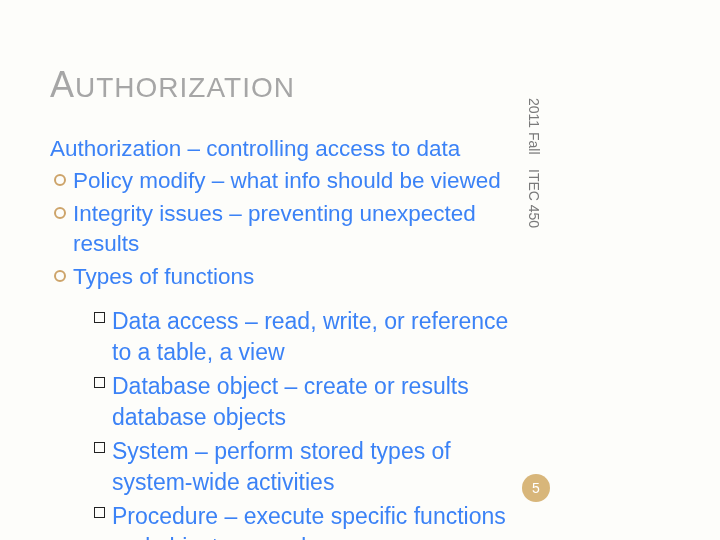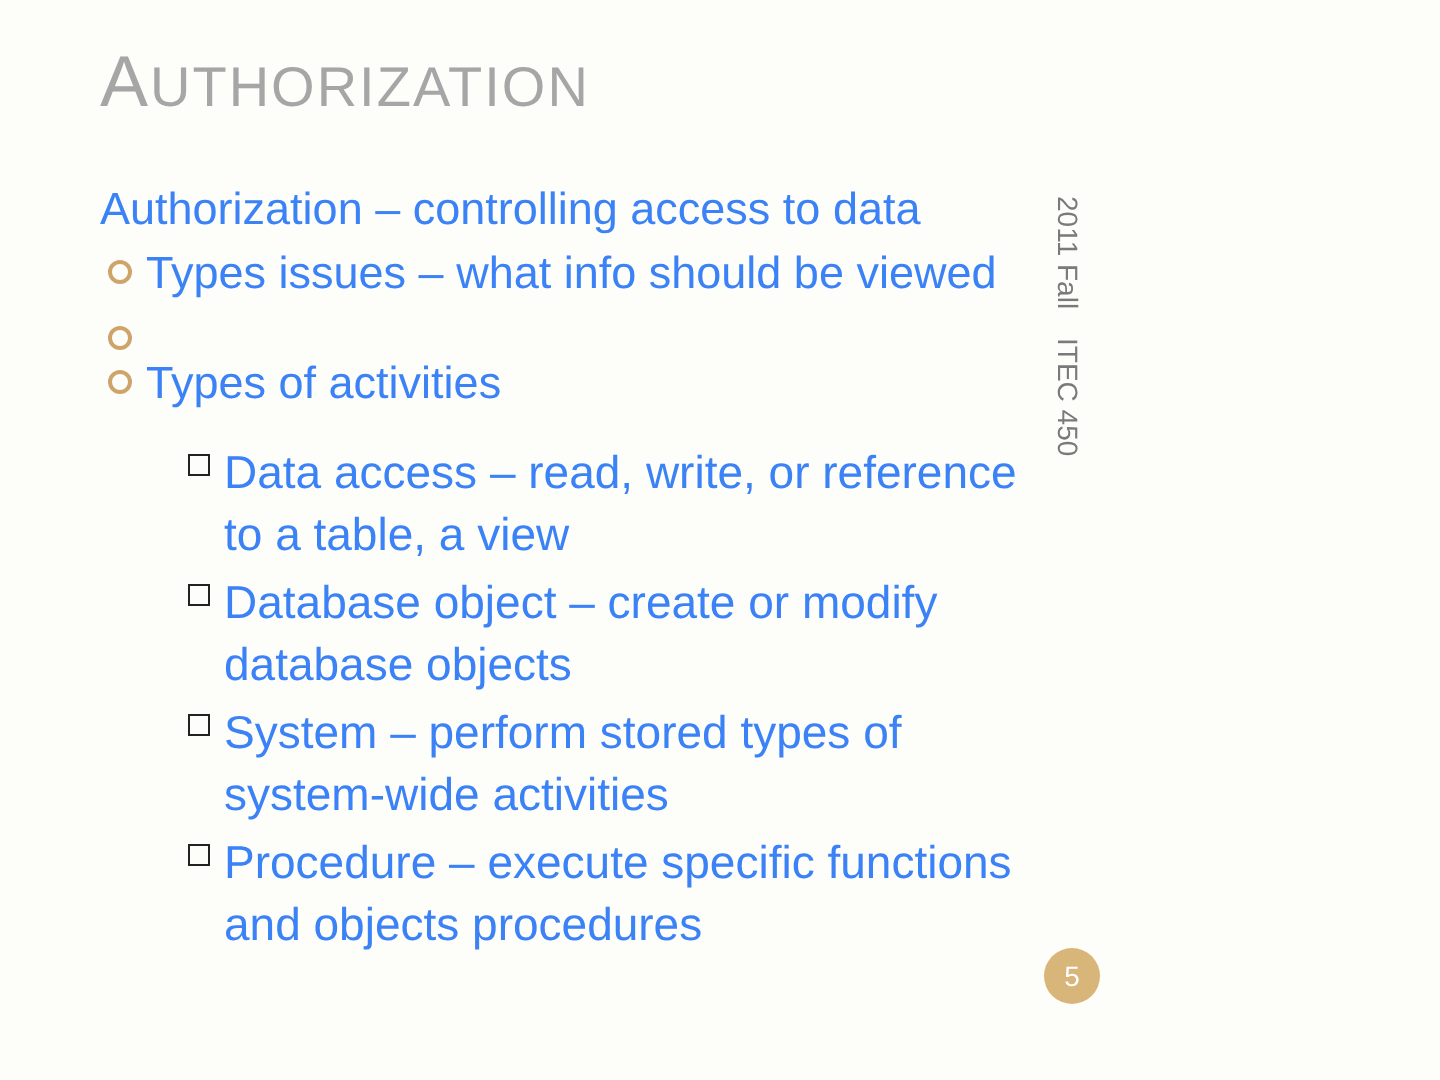--- a/index.html
+++ b/index.html
@@ -7,21 +7,21 @@
   body {
     background: #fdfdfa;
     font-family: Arial, Helvetica, sans-serif;
     position: relative;
     overflow: hidden;
   }
   .slide {
     width: 586px;
     height: 540px;
     position: relative;
-    padding: 20px 70px 40px 50px;
+    padding: 64px 70px 40px 50px;
   }
   .title {
     color: #a6a6a6;
     font-size: 28px;
     font-weight: 400;
     letter-spacing: 1px;
     margin-bottom: 28px;
     font-variant: small-caps;
   }
   .title .first { font-size: 36px; }
@@ -106,38 +106,39 @@
 
   <h1 class="title">
     <span class="first">A</span><span>UTHORIZATION</span>
   </h1>
 
   <div class="content">
     <div class="lead">Authorization – controlling access to data</div>
 
     <div class="bullet-row">
       <span class="ring-icon"></span>
-      <span>Types issues – what info should be viewed</span>
+      <span>Policy modify – what info should be viewed</span>
     </div>
     <div class="bullet-row">
       <span class="ring-icon"></span>
+      <span>Integrity issues – preventing unexpected results</span>
     </div>
     <div class="bullet-row">
       <span class="ring-icon"></span>
-      <span>Types of activities</span>
+      <span>Types of functions</span>
     </div>
 
     <div class="sublist">
       <div class="sub-row">
         <span class="square-icon"></span>
         <span>Data access – read, write, or reference to a table, a view</span>
       </div>
       <div class="sub-row">
         <span class="square-icon"></span>
-        <span>Database object – create or modify database objects</span>
+        <span>Database object – create or results database objects</span>
       </div>
       <div class="sub-row">
         <span class="square-icon"></span>
         <span>System – perform stored types of system-wide activities</span>
       </div>
       <div class="sub-row">
         <span class="square-icon"></span>
         <span>Procedure – execute specific functions and objects procedures</span>
       </div>
     </div>

